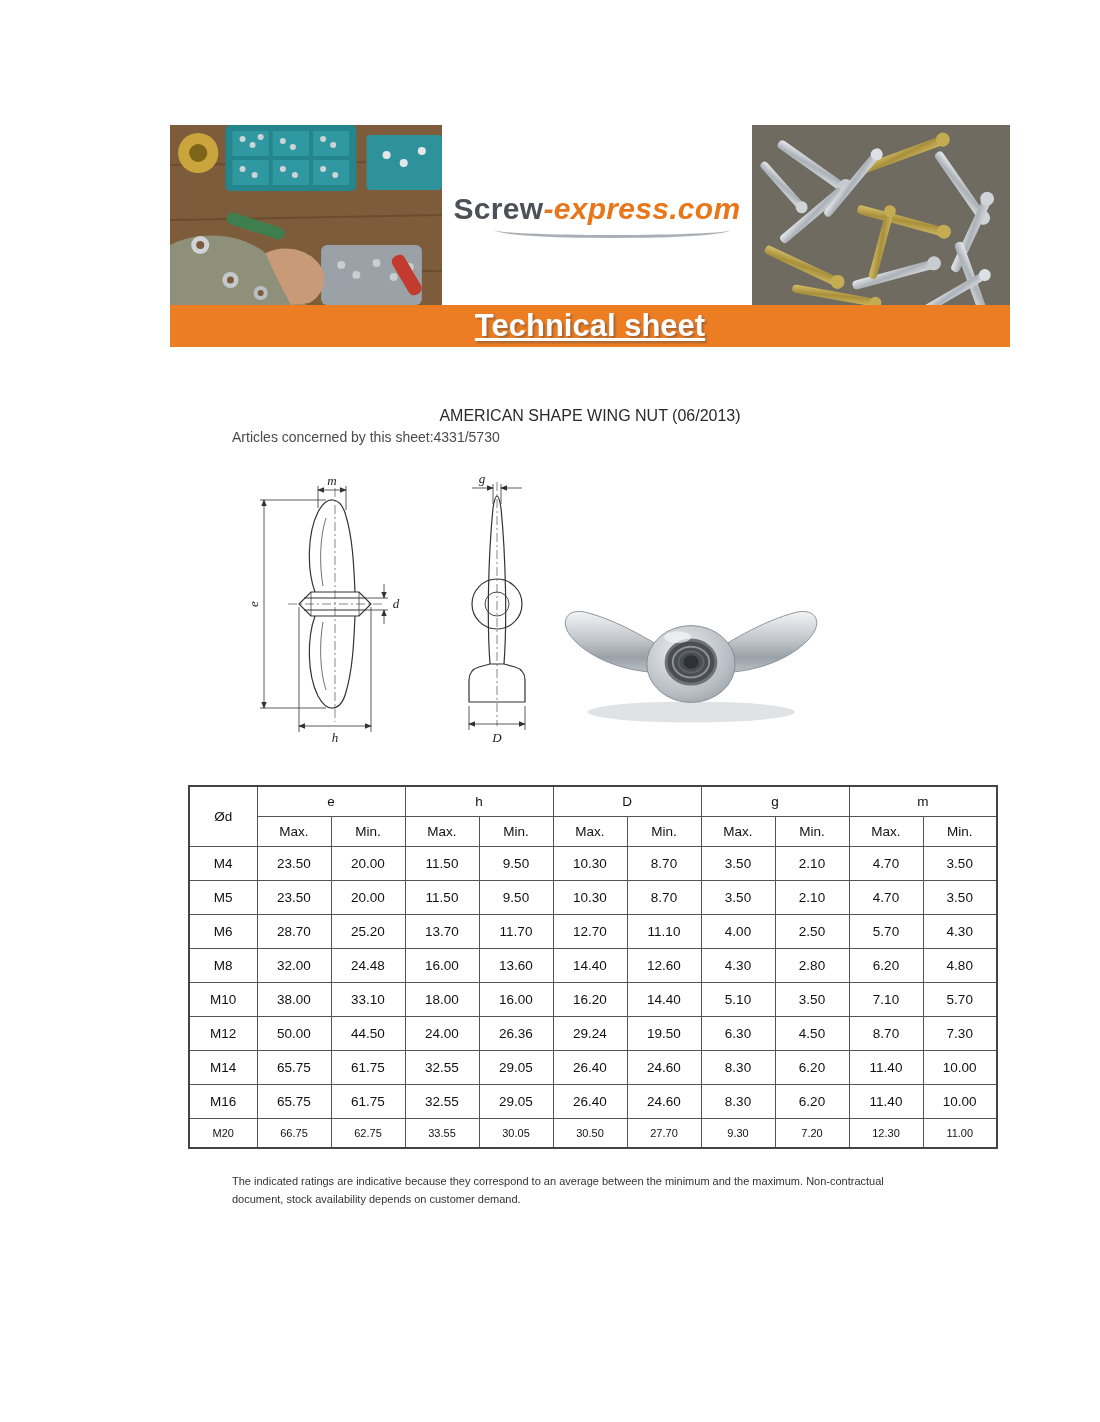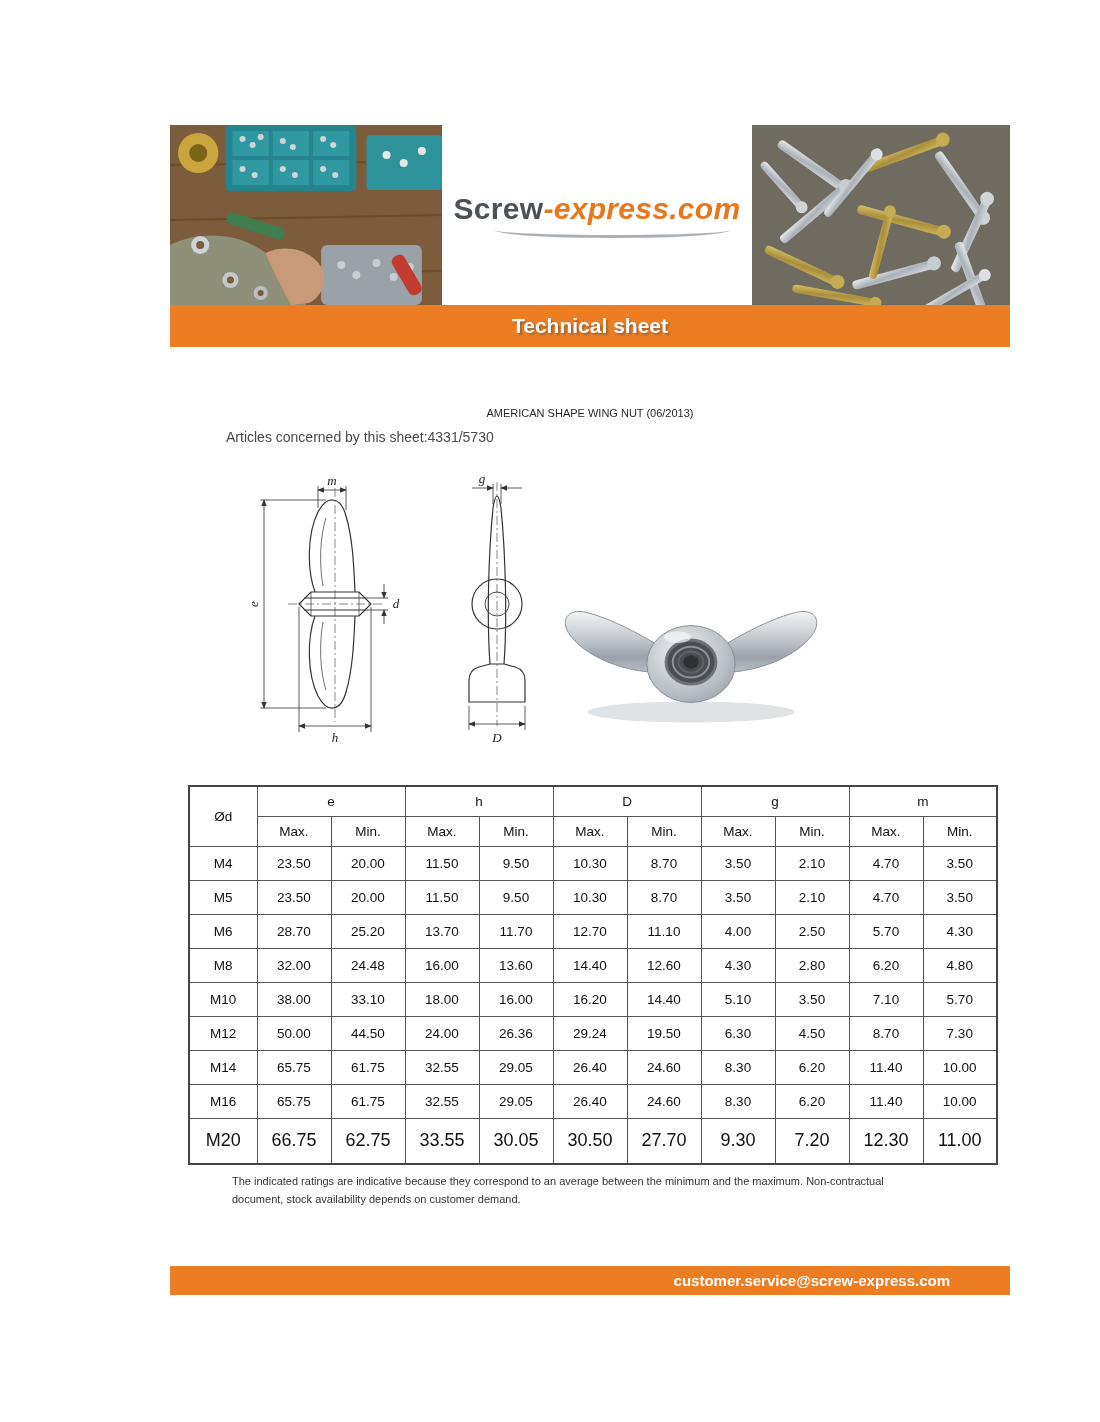--- a/index.html
+++ b/index.html
@@ -13,42 +13,42 @@
   .photo.left { width:272px; }
   .photo.right { width:258px; }
   .photo svg { width:100%; height:100%; display:block; }
   .logo-area { flex:1; background:#fff; display:flex; flex-direction:column; align-items:center; justify-content:center; }
   .logo-text { font-size:30px; font-weight:bold; letter-spacing:0.3px; white-space:nowrap; }
   .logo-screw { color:#4b5157; }
   .logo-express { color:#e8761b; font-style:italic; }
   .logo-swoosh { width:235px; height:16px; border-bottom:3px solid #a9afb4; border-radius:50%; margin-top:-4px; margin-left:30px; }
 
   .banner { position:absolute; left:130px; top:305px; width:840px; height:42px; background:#ed7d23;
-            color:#fff; font-size:21px; font-weight:bold; text-align:center; line-height:42px;
-            text-shadow:2px 2px 2px rgba(70,70,70,0.45); }
+            color:#fff; font-size:31px; font-weight:bold; text-align:center; line-height:42px;
+            text-shadow:2px 2px 2px rgba(70,70,70,0.45);text-decoration:underline; }
 
   .doc-code { position:absolute; left:130px; top:362px; width:840px; text-align:center;
               font-family:"Liberation Serif", serif; font-weight:bold; font-size:19px; color:#111; }
   .doc-title { position:absolute; left:130px; top:407px; width:840px; text-align:center;
-               font-size:11px; color:#2a2a2a; }
-  .articles { position:absolute; left:186px; top:429px; font-size:14px; color:#4a4a4a; }
+               font-size:16px; color:#2a2a2a; }
+  .articles { position:absolute; left:192px; top:429px; font-size:14px; color:#4a4a4a; }
 
   
   .drawings { position:absolute; left:170px; top:468px; width:680px; height:300px; }
   .front-view { position:absolute; left:20px; top:6px; width:180px; height:270px; }
   .side-view  { position:absolute; left:232px; top:6px; width:110px; height:270px; }
   .nut-photo  { position:absolute; left:336px; top:100px; width:290px; height:168px; }
 
   
   .spec-table { position:absolute; left:148px; top:785px; width:810px; border-collapse:collapse;
                 table-layout:fixed; font-size:13.5px; color:#111; border:2px solid #444; }
   .spec-table th, .spec-table td { border:1px solid #555; text-align:center; font-weight:normal; padding:0; }
   .spec-table thead tr { height:30px; }
   .spec-table tbody tr { height:34px; }
-  .spec-table tbody tr.emph { height:46px; font-size:18px; }
+  .spec-table tbody tr.emph { height:30px; font-size:11px; }
   .col-size { width:68px; }
 
   .note { position:absolute; left:192px; top:1172px; width:668px; font-size:11px; color:#333; line-height:1.65; }
 
   .footer-bar { position:absolute; left:130px; top:1266px; width:840px; height:29px; background:#ed7d23;
                 color:#fff; font-weight:bold; font-size:15px; line-height:29px; text-align:right;
                 padding-right:60px; }
 </style>
 </head>
 <body>
@@ -457,17 +457,14 @@
           <td>9.30</td>
           <td>7.20</td>
           <td>12.30</td>
           <td>11.00</td>
         </tr>
       </tbody>
   </table>
 
   <div class="note">The indicated ratings are indicative because they correspond to an average between the minimum and the maximum. Non-contractual document, stock availability depends on customer demand.</div>
 
-  <div class="footer-bar">
-    <span>customer.service@screw-express.com</span>
-  </div>
 
 </div>
 
 </body></html>

